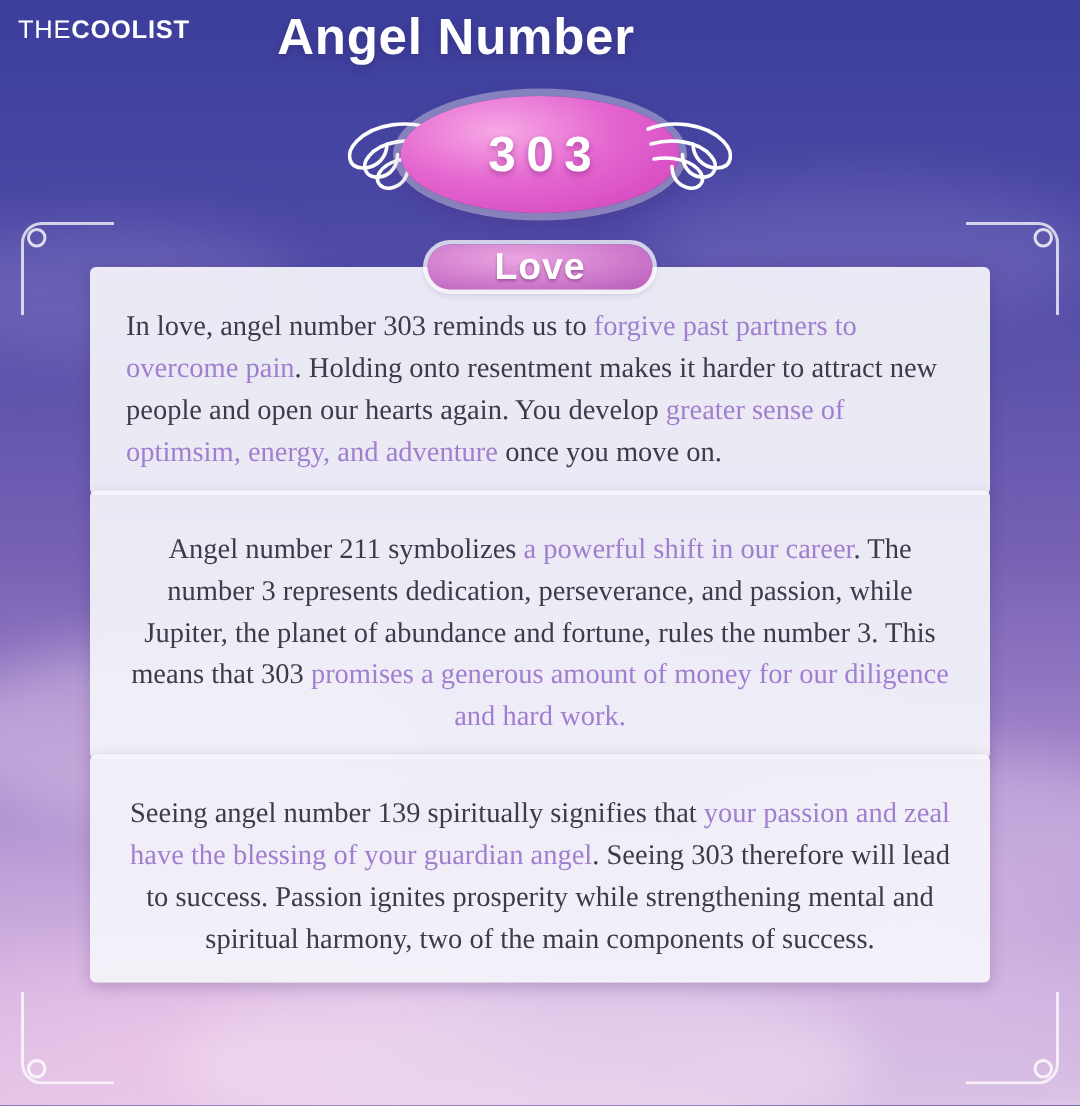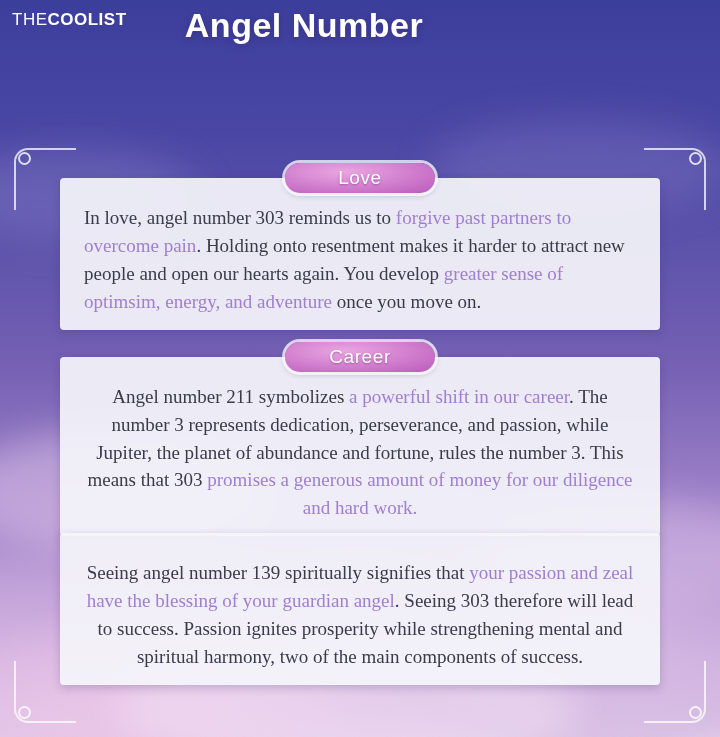--- a/index.html
+++ b/index.html
@@ -147,22 +147,22 @@
     height: 30px;
     border-radius: 16px;
     background: radial-gradient(ellipse at 40% 30%, #e9a6e0 0%, #d07ccd 55%, #b85cbb 100%);
     box-shadow: 0 0 0 3px rgba(255,255,255,0.75), 0 2px 6px rgba(70,30,100,0.3);
     display: flex;
     align-items: center;
     justify-content: center;
   }
   .pill-label {
     color: #ffffff;
-    font-size: 19px;
-    font-weight: 400;
+    font-size: 25px;
+    font-weight: 700;
     letter-spacing: 0.6px;
     text-shadow: 0 1px 2px rgba(110,40,110,0.5);
   }
   .card {
     position: relative;
     z-index: 2;
     margin-top: -15px;
     background: rgba(244,244,250,0.93);
     border-radius: 4px;
     padding: 26px 24px 14px 24px;
@@ -189,20 +189,41 @@
   <div class="cloud c3"></div>
   <div class="cloud c4"></div>
   <div class="cloud c5"></div>
 
   <div class="logo">
     <span class="thin">THE</span><span class="bold">COOLIST</span>
   </div>
 
   <div class="title">Angel Number</div>
 
+  <div class="badge-wrap">
+    <svg class="wing left" viewBox="0 0 70 54">
+      <g fill="none" stroke="#ffffff" stroke-width="2.4" stroke-linecap="round">
+        <path d="M64 10 C48 4, 26 6, 14 18 C6 26, 8 36, 18 36 C28 36, 34 28, 34 20"></path>
+        <path d="M62 20 C48 16, 30 18, 22 28 C16 35, 20 43, 29 42 C37 41, 41 34, 41 27"></path>
+        <path d="M60 30 C48 28, 34 31, 29 39 C25 46, 31 51, 38 49 C45 47, 48 41, 48 35"></path>
+      </g>
+    </svg>
+
+    <div class="badge">
+      <span class="badge-number">303</span>
+    </div>
+
+    <svg class="wing right" viewBox="0 0 70 54">
+      <g fill="none" stroke="#ffffff" stroke-width="2.4" stroke-linecap="round" transform="translate(70,0) scale(-1,1)">
+        <path d="M64 10 C48 4, 26 6, 14 18 C6 26, 8 36, 18 36 C28 36, 34 28, 34 20"></path>
+        <path d="M62 20 C48 16, 30 18, 22 28 C16 35, 20 43, 29 42 C37 41, 41 34, 41 27"></path>
+        <path d="M60 30 C48 28, 34 31, 29 39 C25 46, 31 51, 38 49 C45 47, 48 41, 48 35"></path>
+      </g>
+    </svg>
+  </div>
 
   <div class="corner tl"></div>
   <div class="corner tr"></div>
   <div class="corner bl"></div>
   <div class="corner br"></div>
   <div class="corner-dot cd1"></div>
   <div class="corner-dot cd2"></div>
   <div class="corner-dot cd3"></div>
   <div class="corner-dot cd4"></div>
 
@@ -211,23 +232,20 @@
     <div class="section">
       <div class="pill">
         <span class="pill-label">Love</span>
       </div>
       <div class="card love">
         <p class="rich"><span>In love, angel number 303 reminds us to </span><span class="hl">forgive past partners to overcome pain</span><span>. Holding onto resentment makes it harder to attract new people and open our hearts again. You develop </span><span class="hl">greater sense of optimsim, energy, and adventure</span><span> once you move on.</span></p>
       </div>
     </div>
 
     <div class="section">
-      <div class="pill">
-        <span class="pill-label">Career</span>
-      </div>
       <div class="card">
         <p class="rich"><span>Angel number 211 symbolizes </span><span class="hl">a powerful shift in our career</span><span>. The number 3 represents dedication, perseverance, and passion, while Jupiter, the planet of abundance and fortune, rules the number 3. This means that 303 </span><span class="hl">promises a generous amount of money for our diligence and hard work.</span></p>
       </div>
     </div>
 
     <div class="section">
       <div class="card">
         <p class="rich"><span>Seeing angel number 139  spiritually signifies that </span><span class="hl">your passion and zeal have the blessing of your guardian angel</span><span>. Seeing  303 therefore will lead to success. Passion ignites prosperity while strengthening mental and spiritual harmony, two of the main components of success.</span></p>
       </div>
     </div>

